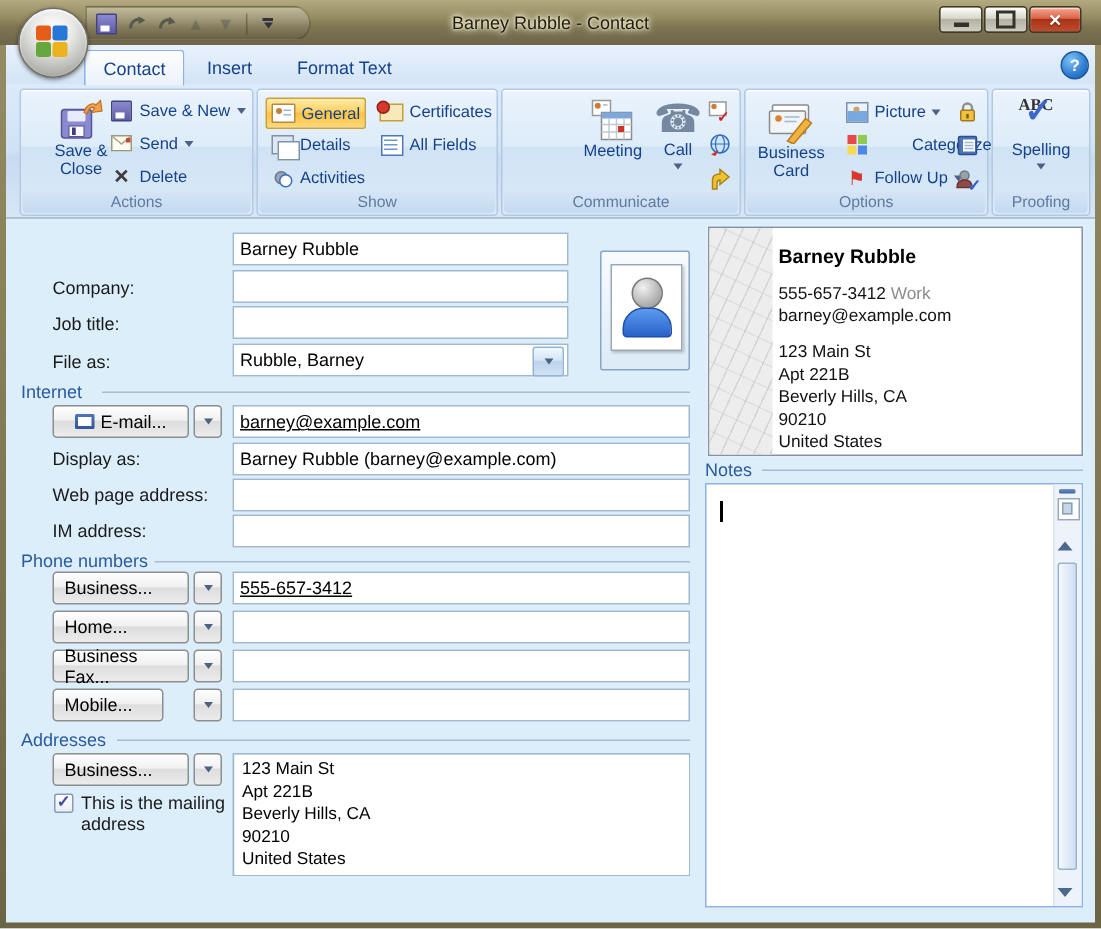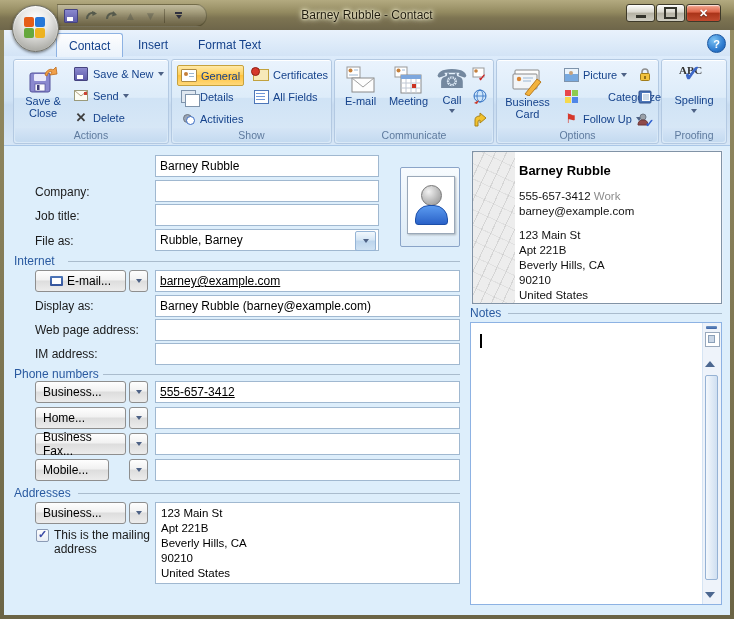--- a/index.html
+++ b/index.html
@@ -202,21 +202,21 @@
   <div class="tabrow">
     <div class="tab active" style="left:52px;">Contact</div>
     <div class="tab" style="left:122px;">Insert</div>
     <div class="tab" style="left:182px;">Format Text</div>
     <div class="help-btn"></div>
   </div>
 
   <div class="ribbon">
 
     <div class="rgroup" style="left:9px;width:154px;">
-      <div class="bigbtn" style="left:5px;top:3px;width:48px;">
+      <div class="bigbtn" style="left:16px;top:3px;width:48px;">
         <svg width="30" height="30" viewBox="0 0 30 30">
           <rect x="2" y="8" width="20" height="19" rx="2" fill="#8b89cf" stroke="#55539b"></rect>
           <rect x="6" y="9" width="12" height="7" rx="1" fill="#e9eafb"></rect>
           <rect x="7" y="19" width="10" height="7" fill="#fbfbfe" stroke="#55539b" stroke-width="0.7"></rect>
           <rect x="9" y="20" width="2.5" height="5" fill="#3f3d79"></rect>
           <path d="M17 10 C18 5 23 3 25 5 L28 2 L29 9 L22 10 L24 7 C22 6 20 7 19 11 Z" fill="#f0a04a" stroke="#c06c1c" stroke-width="0.8"></path>
         </svg>
         <span>Save &amp; Close</span>
       </div>
       <div class="smallbtn" style="left:56px;top:4px;">
@@ -272,31 +272,20 @@
       <div class="smallbtn" style="left:78px;top:27px;">
         <span class="icon16">
             <span class="fields-ic"></span>
           </span>
         <span>All Fields</span>
       </div>
       <div class="rgroup-label">Show</div>
     </div>
 
     <div class="rgroup" style="left:330px;width:158px;">
-      <div class="bigbtn" style="left:3px;top:4px;width:45px;">
-        <svg width="30" height="29">
-          <rect x="1" y="1" width="13" height="11" fill="#fff" stroke="#999"></rect>
-          <circle cx="4.5" cy="4.5" r="2" fill="#c57f3a"></circle>
-          <line x1="8" y1="4" x2="12" y2="4" stroke="#9bb7d4"></line>
-            <line x1="3" y1="9" x2="12" y2="9" stroke="#9bb7d4"></line>
-          <rect x="6" y="12" width="22" height="14" fill="#fdfdfd" stroke="#8a8a8a"></rect>
-          <path d="M6 12 L17 21 L28 12" fill="none" stroke="#a0a0a0"></path>
-        </svg>
-        <span>E-mail</span>
-      </div>
       <div class="bigbtn" style="left:50px;top:4px;width:47px;">
         <svg width="30" height="29">
           <rect x="1" y="1" width="12" height="10" fill="#fff" stroke="#999"></rect>
           <circle cx="4.5" cy="4.5" r="2" fill="#c57f3a"></circle>
             <line x1="8" y1="4" x2="11" y2="4" stroke="#9bb7d4"></line>
           <rect x="7" y="9" width="20" height="18" fill="#fff" stroke="#8a8a8a"></rect>
           <rect x="7" y="9" width="20" height="4" fill="#7da7dd"></rect>
           <line x1="7" y1="17" x2="27" y2="17" stroke="#c0c8d4"></line>
             <line x1="7" y1="22" x2="27" y2="22" stroke="#c0c8d4"></line>
           <line x1="12" y1="13" x2="12" y2="27" stroke="#c0c8d4"></line>

